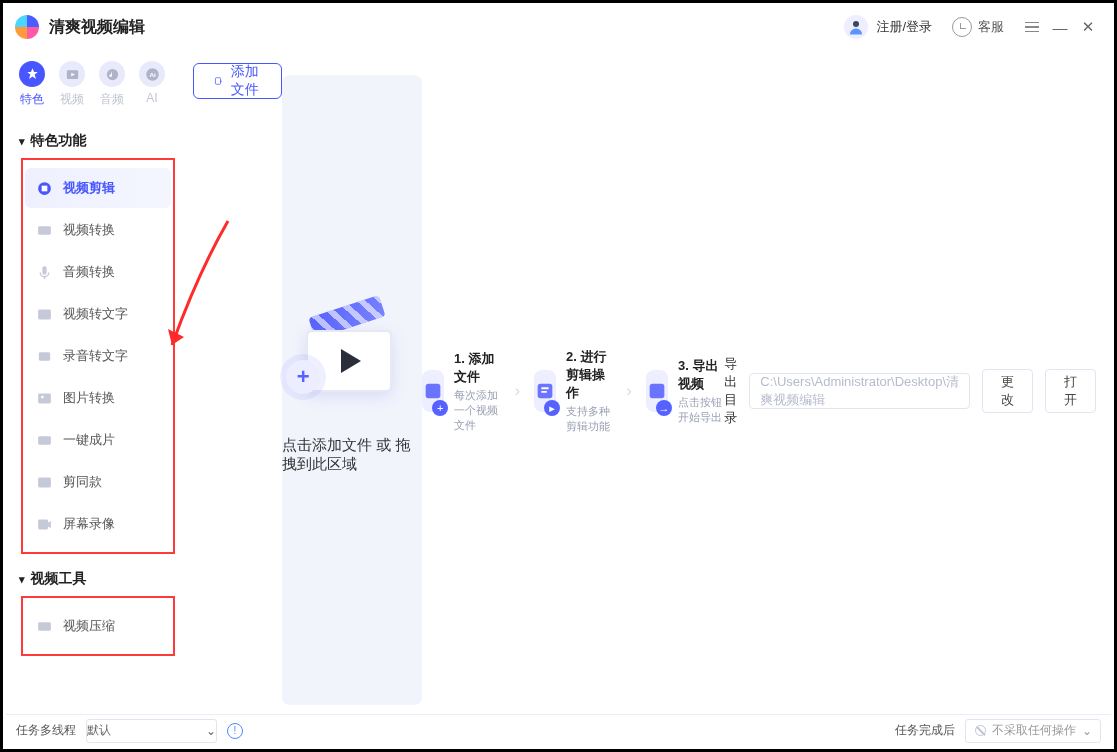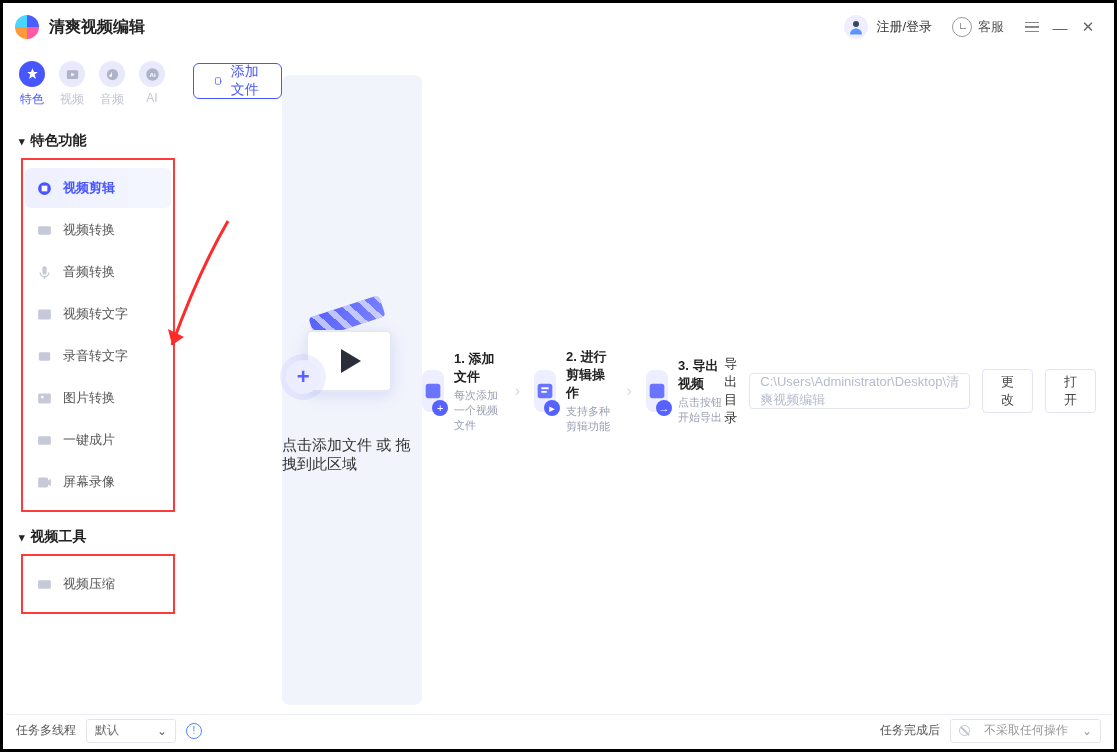--- a/index.html
+++ b/index.html
@@ -62,24 +62,24 @@
 .step-text .t1{font-size:13px;font-weight:600;color:#222;}
 .step-text .t2{font-size:11px;color:#9aa0b4;margin-top:2px;}
 .step-gt{color:#d6d9e8;font-size:16px;padding:0 6px;}
 
 .export-row{display:flex;align-items:center;gap:12px;margin-top:14px;}
 .export-label{font-size:13px;color:#333;}
 .export-path{flex:1;height:36px;border:1px solid #e2e5f0;border-radius:4px;padding:0 10px;font-size:13px;color:#b6bbce;display:flex;align-items:center;}
 .small-btn{height:44px;padding:0 18px;border:1px solid #e2e5f0;border-radius:4px;background:#fff;font-size:13px;color:#444;cursor:pointer;}
 
 .footer{position:absolute;left:3px;right:3px;bottom:3px;height:32px;border-top:1px solid #eceef5;display:flex;align-items:center;padding:0 10px;font-size:12px;color:#555;}
-.thread-select{margin-left:10px;width:90px;height:24px;border:1px solid #e2e5f0;border-radius:3px;padding:0 8px;display:flex;align-items:center;justify-content:space-between;color:#666;cursor:pointer;}
+.thread-select{margin-left:10px;width:131px;height:24px;border:1px solid #e2e5f0;border-radius:3px;padding:0 0;display:flex;align-items:center;justify-content:space-between;color:#666;cursor:pointer;}
 .info-circle{width:16px;height:16px;border:1.5px solid #4a8aff;border-radius:50%;display:flex;align-items:center;justify-content:center;color:#4a8aff;font-size:10px;margin-left:10px;}
 .footer-spacer{flex:1;}
-.action-select{margin-left:10px;width:151px;height:24px;border:1px solid #e2e5f0;border-radius:3px;padding:0 8px;display:flex;align-items:center;justify-content:space-between;color:#999;cursor:pointer;gap:6px;}
+.action-select{margin-left:10px;width:136px;height:24px;border:1px solid #e2e5f0;border-radius:3px;padding:0 8px;display:flex;align-items:center;justify-content:flex-end;color:#999;cursor:pointer;gap:6px;}
 .stop-ico{width:11px;height:11px;border:1.5px solid #c2c6d4;border-radius:50%;position:relative;flex-shrink:0;}
 .stop-ico::after{content:"";position:absolute;width:12px;height:1.5px;background:#c2c6d4;top:4px;left:-1px;transform:rotate(45deg);}
 </style>
 </head>
 <body>
 
 <div class="header">
   <div class="logo"></div>
   <div class="app-title">清爽视频编辑</div>
   <div class="header-spacer"></div>
@@ -207,20 +207,28 @@
           <span class="mi-icon">
               <svg viewBox="0 0 24 24" fill="currentColor">
                 <rect x="3" y="6" width="18" height="12" rx="2"></rect>
               </svg>
             </span>
           <span>一键成片</span>
         </div>
         <div class="menu-item">
           <span class="mi-icon">
               <svg viewBox="0 0 24 24" fill="currentColor">
+                <rect x="3" y="5" width="18" height="14" rx="2"></rect>
+              </svg>
+            </span>
+          <span>剪同款</span>
+        </div>
+        <div class="menu-item">
+          <span class="mi-icon">
+              <svg viewBox="0 0 24 24" fill="currentColor">
                 <rect x="3" y="5" width="14" height="14" rx="2"></rect>
                 <path d="M17 9l4-2v10l-4-2z"></path>
               </svg>
             </span>
           <span>屏幕录像</span>
         </div>
       </div>
     </div>
 
     <div class="section">

